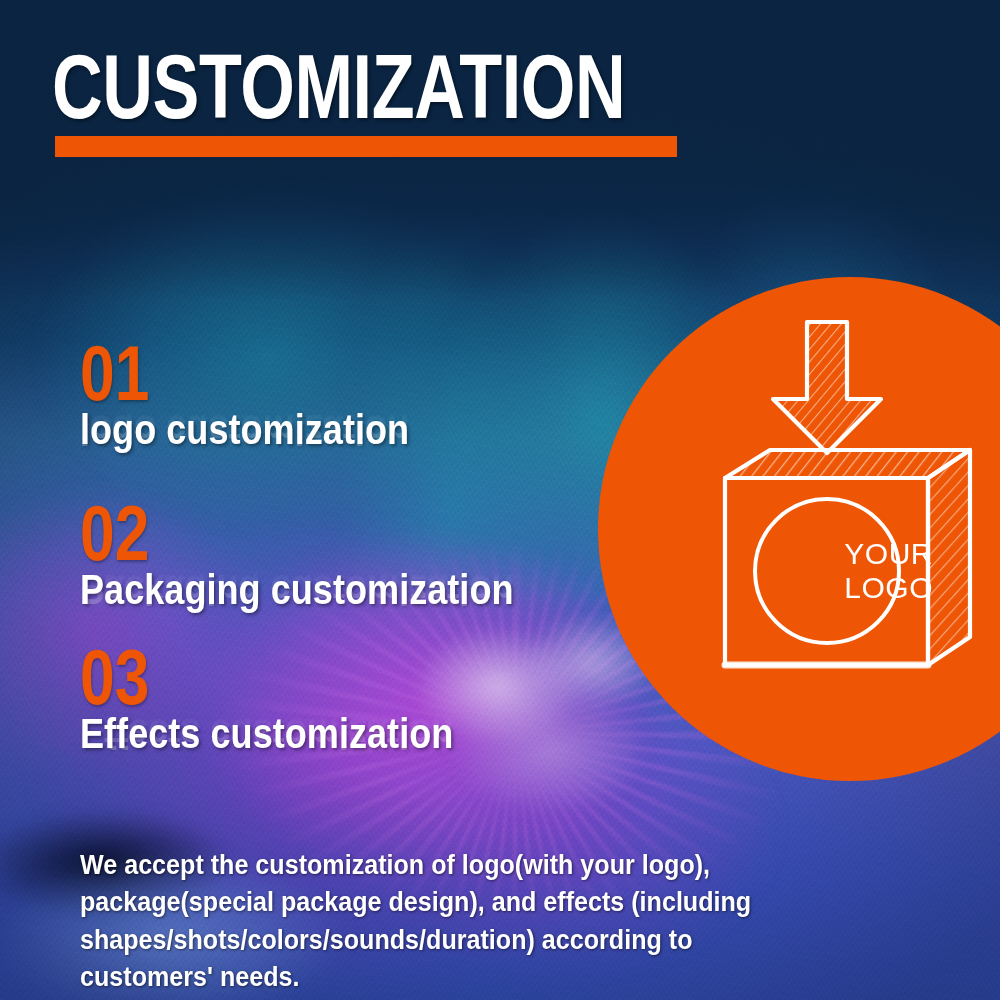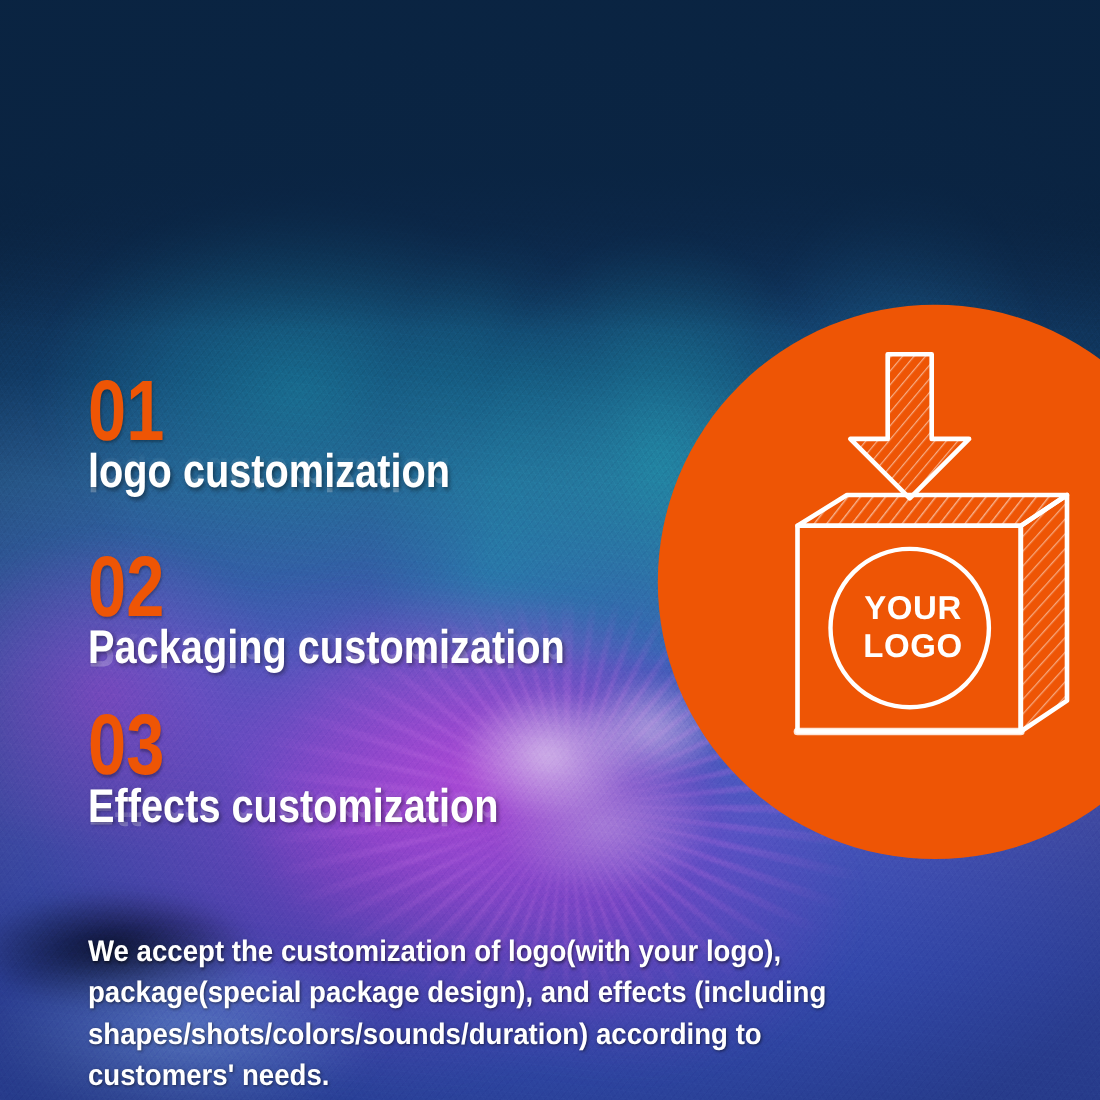--- a/index.html
+++ b/index.html
@@ -212,23 +212,23 @@
     width: 504px;
     height: 504px;
   }
   .graphic svg { display: block; width: 100%; height: 100%; overflow: visible; }
 
   .logo-text {
     position: absolute;
     left: 727px;
     top: 537px;
     width: 206px;
-    text-align: center;
-    color: #ffffff;
-    font-weight: 700;
+    text-align: right;
+    color: #ffffff;
+    font-weight: 400;
     font-size: 30px;
     line-height: 1.12;
     letter-spacing: 0.5px;
   }
 </style>
 </head>
 <body>
 
 <div class="poster">
 
@@ -239,20 +239,24 @@
     <div class="bg-streaks"></div>
     <div class="bg-cloud"></div>
     <div class="bg-darkpocket"></div>
     <div class="bg-bluefloor"></div>
     <div class="bg-grain"></div>
     <div class="bg-vignette"></div>
     <div class="bg-topband"></div>
   </div>
 
   <div class="title-block">
+    <div class="title-line l1">
+      <div class="title-bar bar-1"></div>
+      <span class="title-text">CUSTOMIZATION</span>
+    </div>
   </div>
 
   <div class="item i1">
     <span class="item-num">01</span>
     <div class="item-label-wrap">
       <span class="item-label">logo customization</span>
       <span class="item-reflection">logo customization</span>
     </div>
   </div>
 

